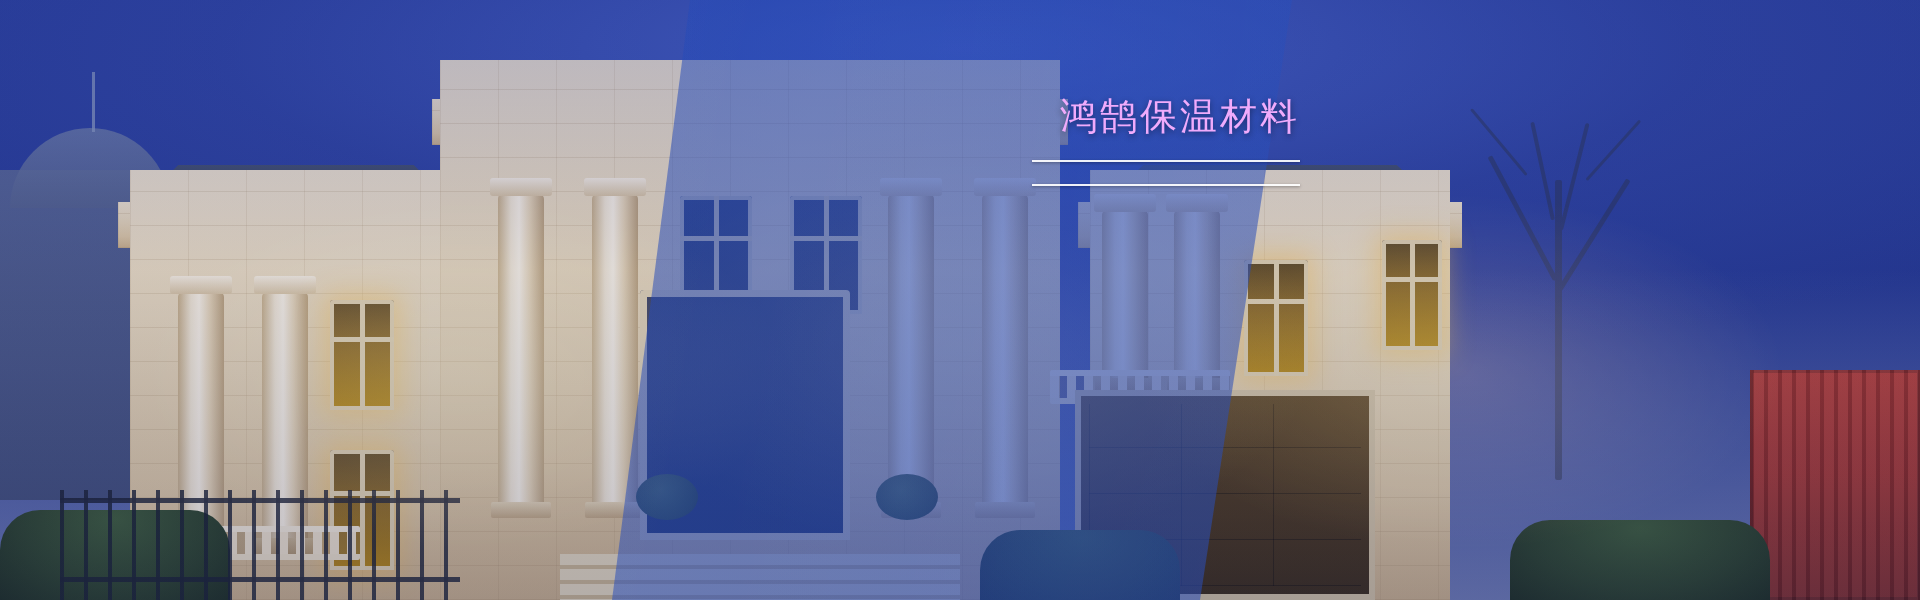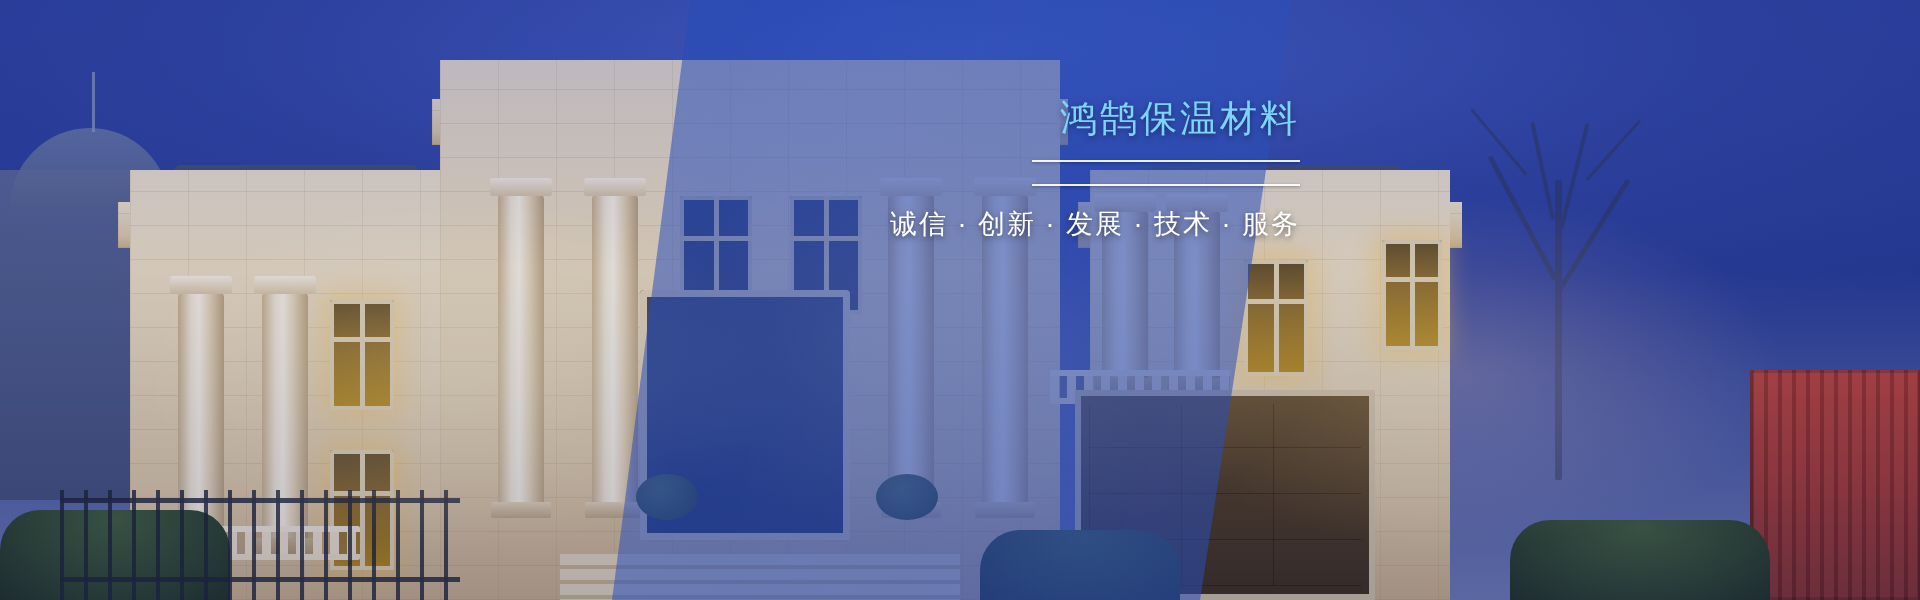--- a/index.html
+++ b/index.html
@@ -257,24 +257,25 @@
     position:absolute;
     left:690px;top:96px;width:620px;
     text-align:right;
     padding-right:10px;
     box-sizing:border-box;
   }
   .brand{
     font-size:37px;
     line-height:1.25;
     letter-spacing:3px;
-    color:#7dd3fc;
+    color:#f0abfc;
     text-shadow:0 2px 6px rgba(0,0,0,.45);
     margin:0 0 18px 0;
     font-weight:400;
+    font-family:Liberation Mono, monospace;
   }
   .rule{
     height:2px;
     background:rgba(255,255,255,.92);
     margin-left:auto;
     width:268px;
     box-shadow:0 1px 3px rgba(0,0,0,.35);
   }
   .rule.bottom{margin-top:22px;}
   .headline{
@@ -386,16 +387,15 @@
 
   <div class="content">
 
     <div class="brand">鸿鹄保温材料</div>
 
     <div class="rule"></div>
 
 
     <div class="rule bottom"></div>
 
-    <div class="tagline">诚信 · 创新 · 发展 · 技术 · 服务</div>
   </div>
 
 </div>
 
 </body></html>

